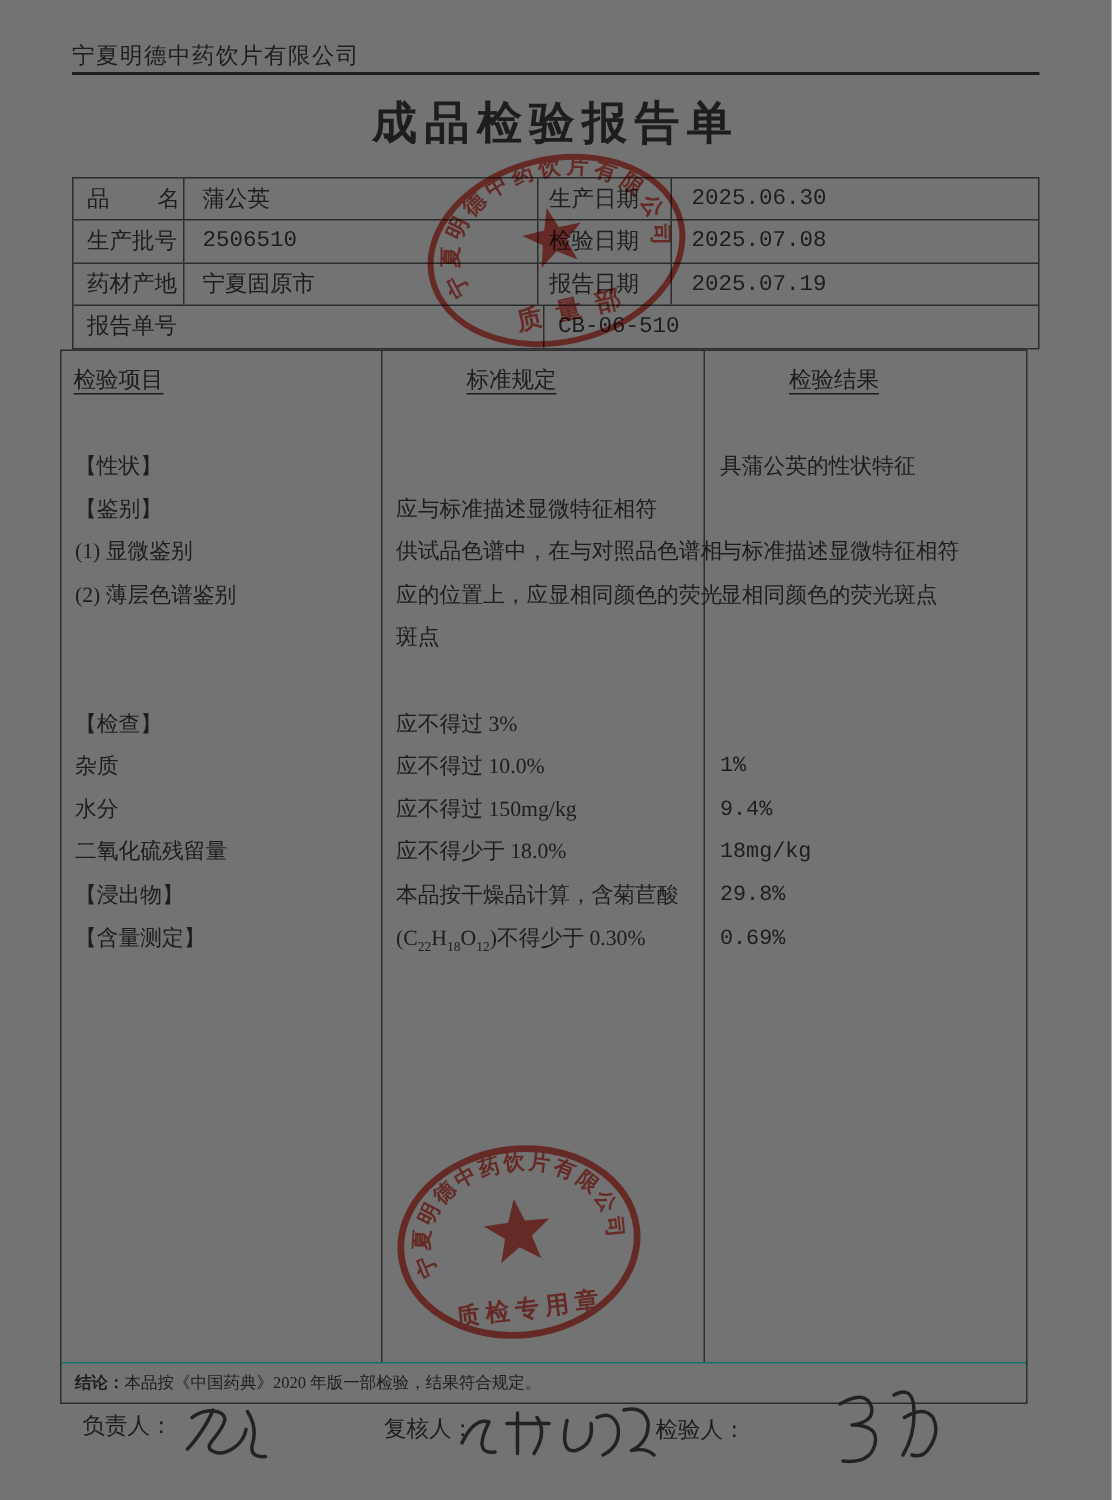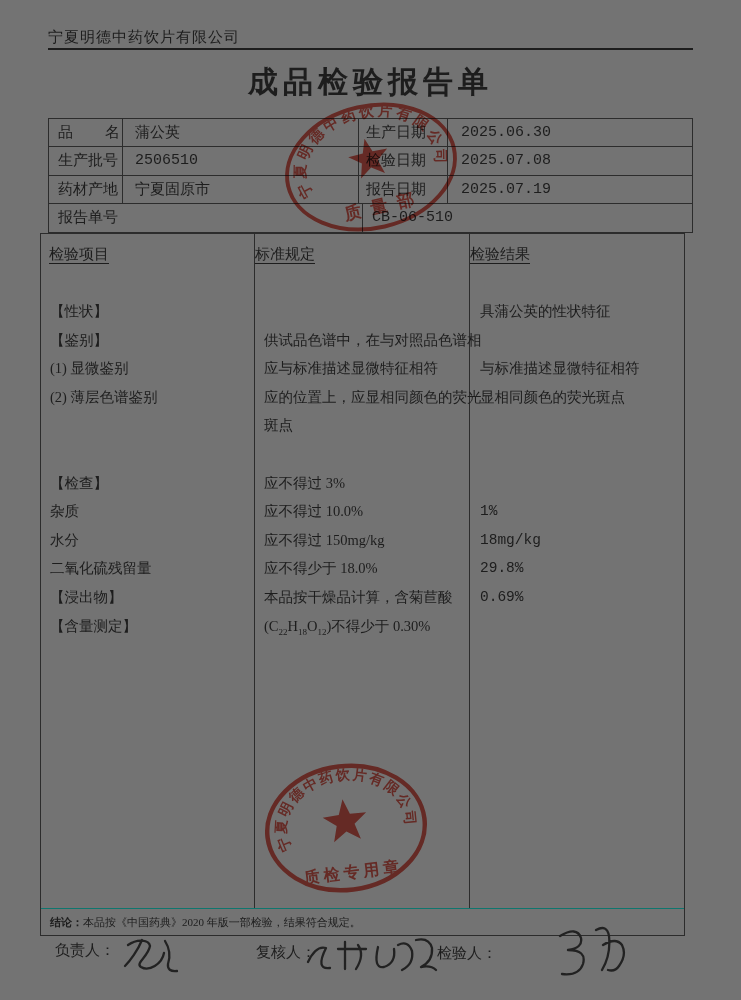--- a/index.html
+++ b/index.html
@@ -33,21 +33,21 @@
   .main{position:absolute;left:40px;top:233px;width:645px;height:703px;
         border:1px solid #2c2c2c;box-sizing:border-box;}
   .cols{display:flex;height:674px;box-sizing:border-box;}
   .col{box-sizing:border-box;height:100%;}
   .col1{width:214px;border-right:1px solid #2c2c2c;}
   .col2{width:215px;border-right:1px solid #2c2c2c;}
   .col3{flex:1;}
   .colhead{margin-top:9px;font-size:15px;height:22px;line-height:22px;}
   .colhead span{text-decoration:underline;text-underline-offset:4px;}
   .col1 .colhead{padding-left:8px;}
-  .col2 .colhead,.col3 .colhead{text-align:left;padding-right:42px;}
+  .col2 .colhead,.col3 .colhead{text-align:center;padding-right:42px;}
   .lines{margin-top:32px;font-size:14.5px;}
   .line{height:28.6px;line-height:28.6px;padding-left:9px;white-space:nowrap;overflow:visible;}
   .col3 .line{padding-left:10px;}
   sub{font-size:9px;}
   
   .concl{border-top:1px solid #0f766e;height:27px;line-height:26px;padding-left:9px;
          font-size:11px;box-sizing:border-box;white-space:nowrap;}
   .concl .b{font-weight:bold;}
   
   .sig-label{position:absolute;font-size:15px;white-space:nowrap;}
@@ -121,22 +121,22 @@
           <div class="line">【浸出物】</div>
           <div class="line">【含量测定】</div>
           <div class="line"></div>
         </div>
       </div>
 
       <div class="col col2">
         <div class="colhead"><span>标准规定</span></div>
         <div class="lines">
           <div class="line"></div>
+          <div class="line">应与标准描述显微特征相符</div>
           <div class="line">供试品色谱中，在与对照品色谱相</div>
-          <div class="line">应与标准描述显微特征相符</div>
           <div class="line">应的位置上，应显相同颜色的荧光</div>
           <div class="line">斑点</div>
           <div class="line"></div>
           <div class="line">应不得过 3%</div>
           <div class="line">应不得过 10.0%</div>
           <div class="line">应不得过 150mg/kg</div>
           <div class="line">应不得少于 18.0%</div>
           <div class="line">本品按干燥品计算，含菊苣酸</div>
           <div class="line"><span>(C</span><sub>22</sub><span>H</span><sub>18</sub><span>O</span><sub>12</sub><span>)不得少于 0.30%</span></div>
         </div>
@@ -146,20 +146,21 @@
         <div class="colhead"><span>检验结果</span></div>
         <div class="lines">
           <div class="line">具蒲公英的性状特征</div>
           <div class="line"></div>
           <div class="line">与标准描述显微特征相符</div>
           <div class="line">显相同颜色的荧光斑点</div>
           <div class="line"></div>
           <div class="line"></div>
           <div class="line"></div>
           <div class="line mono">1%</div>
+          <div class="line mono">9.4%</div>
           <div class="line mono">18mg/kg</div>
           <div class="line mono">29.8%</div>
           <div class="line mono">0.69%</div>
           <div class="line"></div>
         </div>
       </div>
     </div>
 
     <div class="concl"><span class="b">结论：</span><span>本品按《中国药典》2020 年版一部检验，结果符合规定。</span></div>
   </div>

